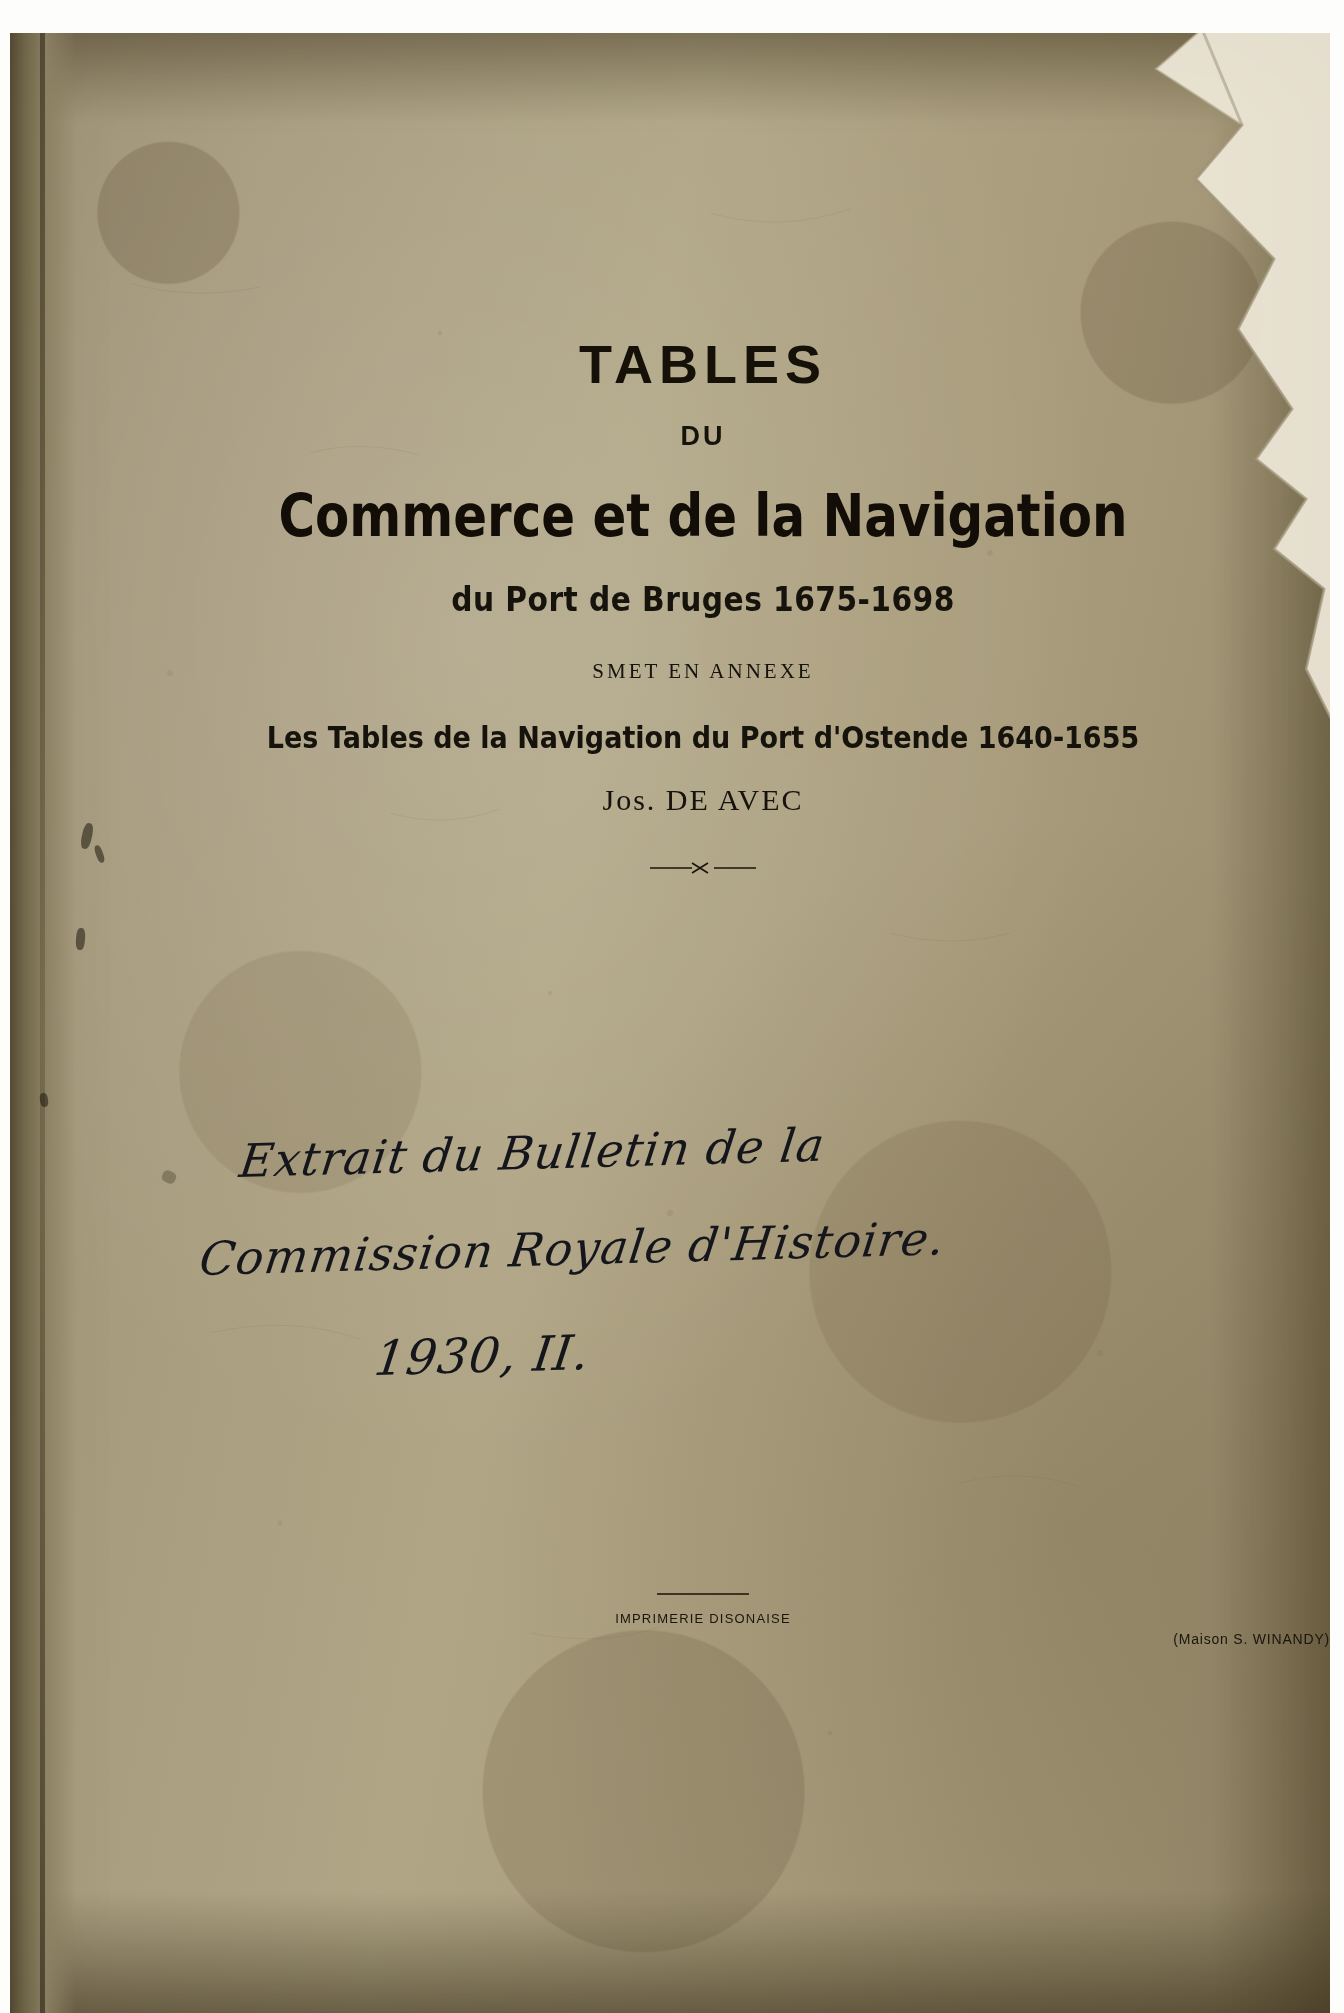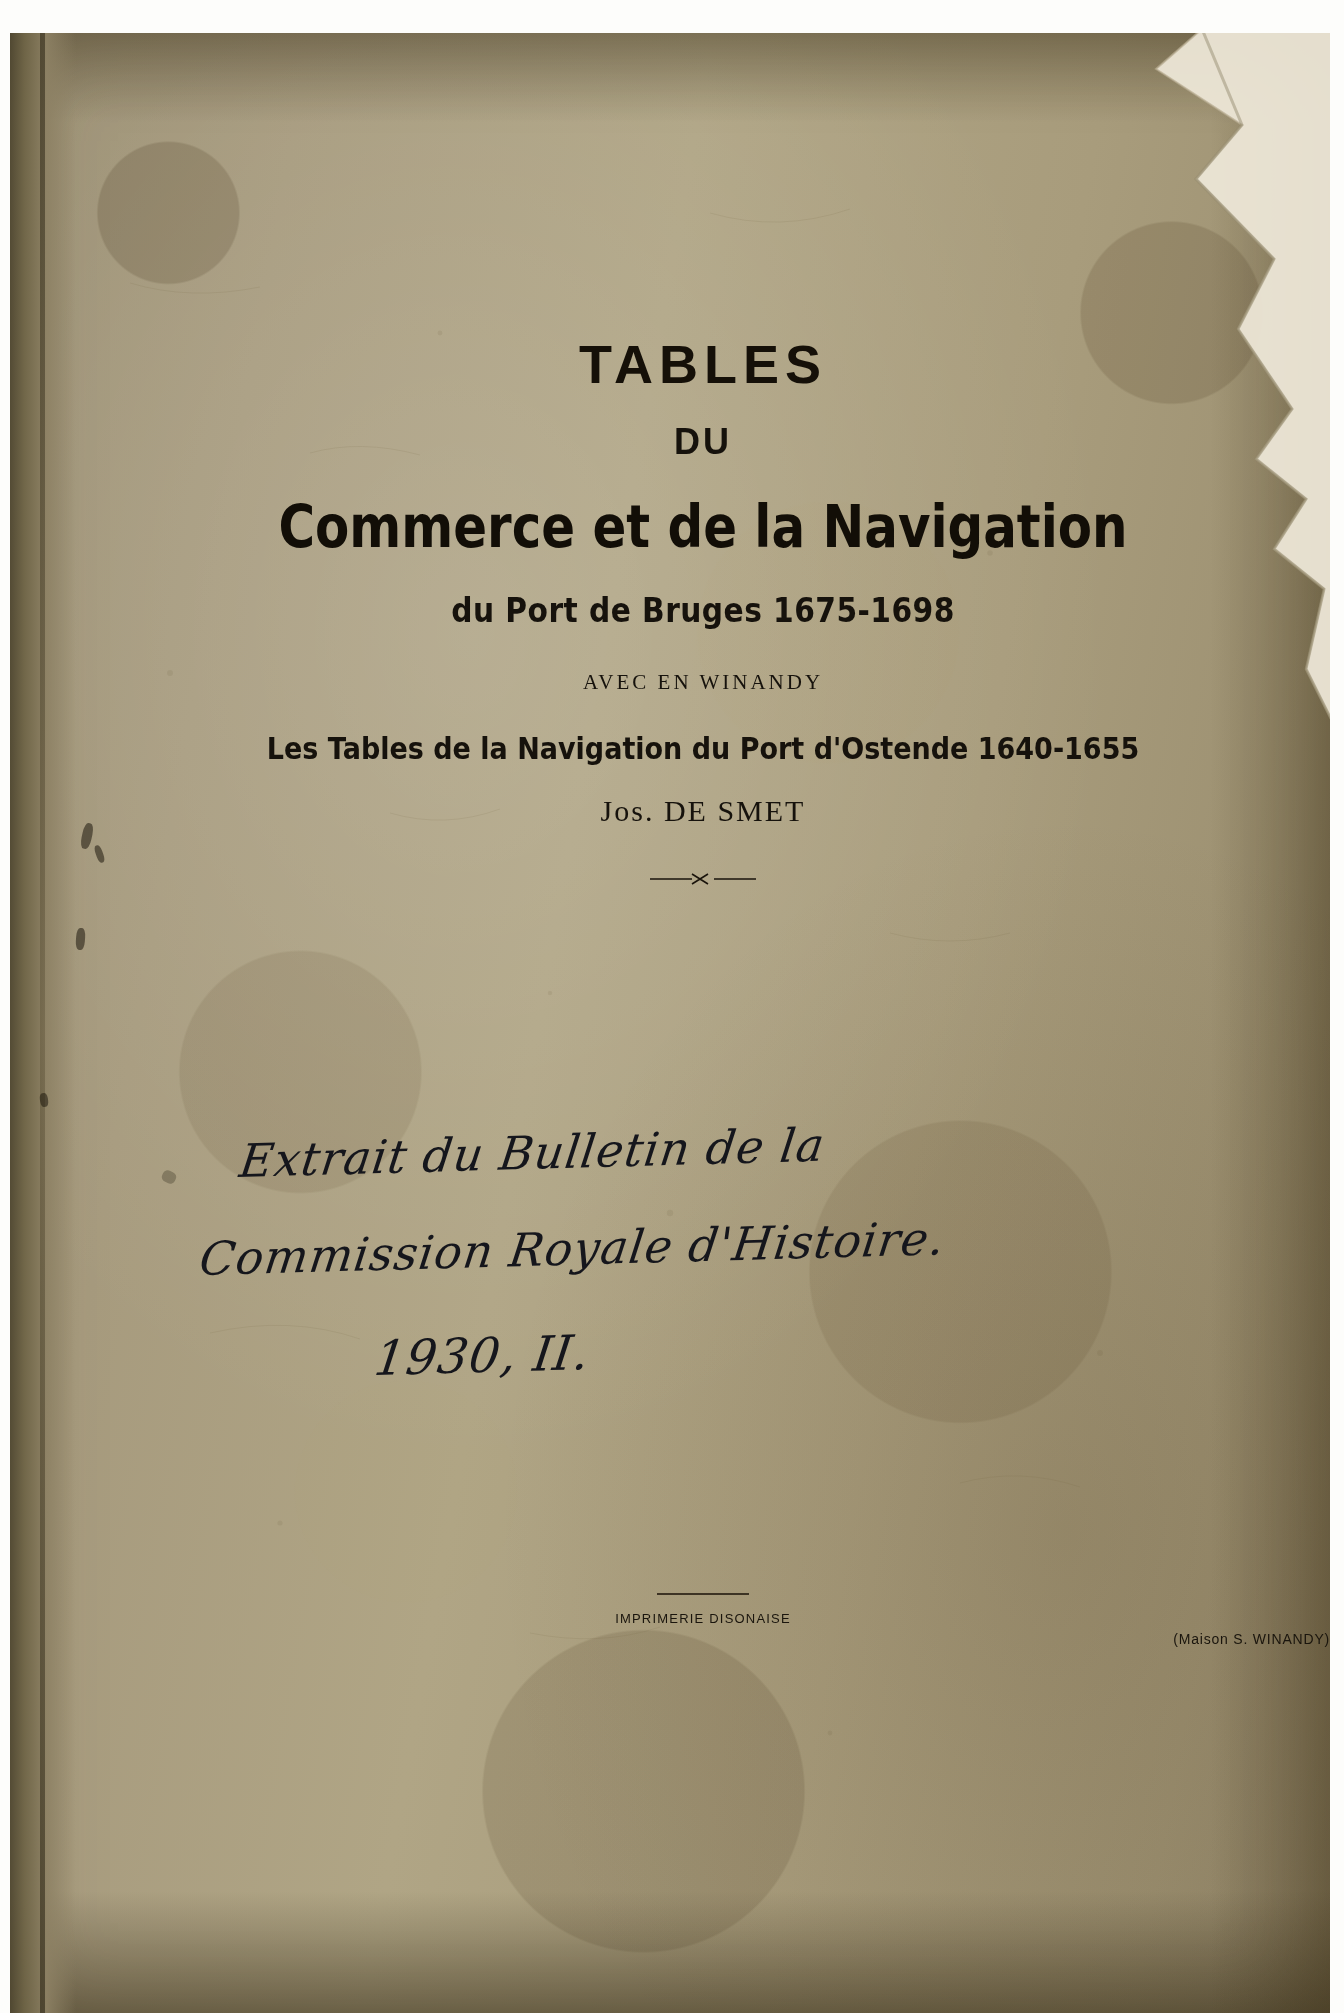--- a/index.html
+++ b/index.html
@@ -112,21 +112,21 @@
 
   .t-tables {
     margin-top: 300px;
     font-size: 54px;
     font-weight: 700;
     letter-spacing: 6px;
     color: #151008;
   }
   .t-du {
     margin-top: 26px;
-    font-size: 36px;
+    font-size: 27px;
     font-weight: 700;
     letter-spacing: 3px;
   }
   .t-main {
     margin-top: 30px;
     font-size: 58px;
     font-weight: 700;
     letter-spacing: 0px;
     font-family: "DejaVu Sans", sans-serif;
     transform: scaleX(0.86);
@@ -269,23 +269,23 @@
     <div class="mark" style="left:86px; top:812px; width:7px; height:18px; transform:rotate(-20deg);"></div>
     <div class="mark" style="left:66px; top:895px; width:9px; height:22px; transform:rotate(4deg);"></div>
     <div class="mark" style="left:30px; top:1060px; width:8px; height:14px; transform:rotate(-8deg);"></div>
     <div class="mark" style="left:152px; top:1138px; width:14px; height:12px; transform:rotate(25deg); opacity:.5;"></div>
 
     <div class="title-block">
       <div class="t-tables">TABLES</div>
       <div class="t-du">DU</div>
       <div class="t-main">Commerce et de la Navigation</div>
       <div class="t-sub">du Port de Bruges 1675-1698</div>
-      <div class="t-annexe">AVEC EN WINANDY</div>
+      <div class="t-annexe">SMET EN ANNEXE</div>
       <div class="t-ostende">Les Tables de la Navigation du Port d'Ostende 1640-1655</div>
-      <div class="t-author">Jos.  DE SMET</div>
+      <div class="t-author">Jos.  DE AVEC</div>
 
       <svg class="ornament" viewBox="0 0 110 14">
         <path d="M2,7 L44,7 M66,7 L108,7" stroke="#1a140c" stroke-width="1.6"></path>
         <path d="M44,2 L60,12 M44,12 L60,2" stroke="#1a140c" stroke-width="1.6"></path>
       </svg>
     </div>
 
     <div class="handwriting">
       <div class="hw-line hw1">Extrait du Bulletin de la</div>
       <div class="hw-line hw2">Commission Royale d'Histoire.</div>

